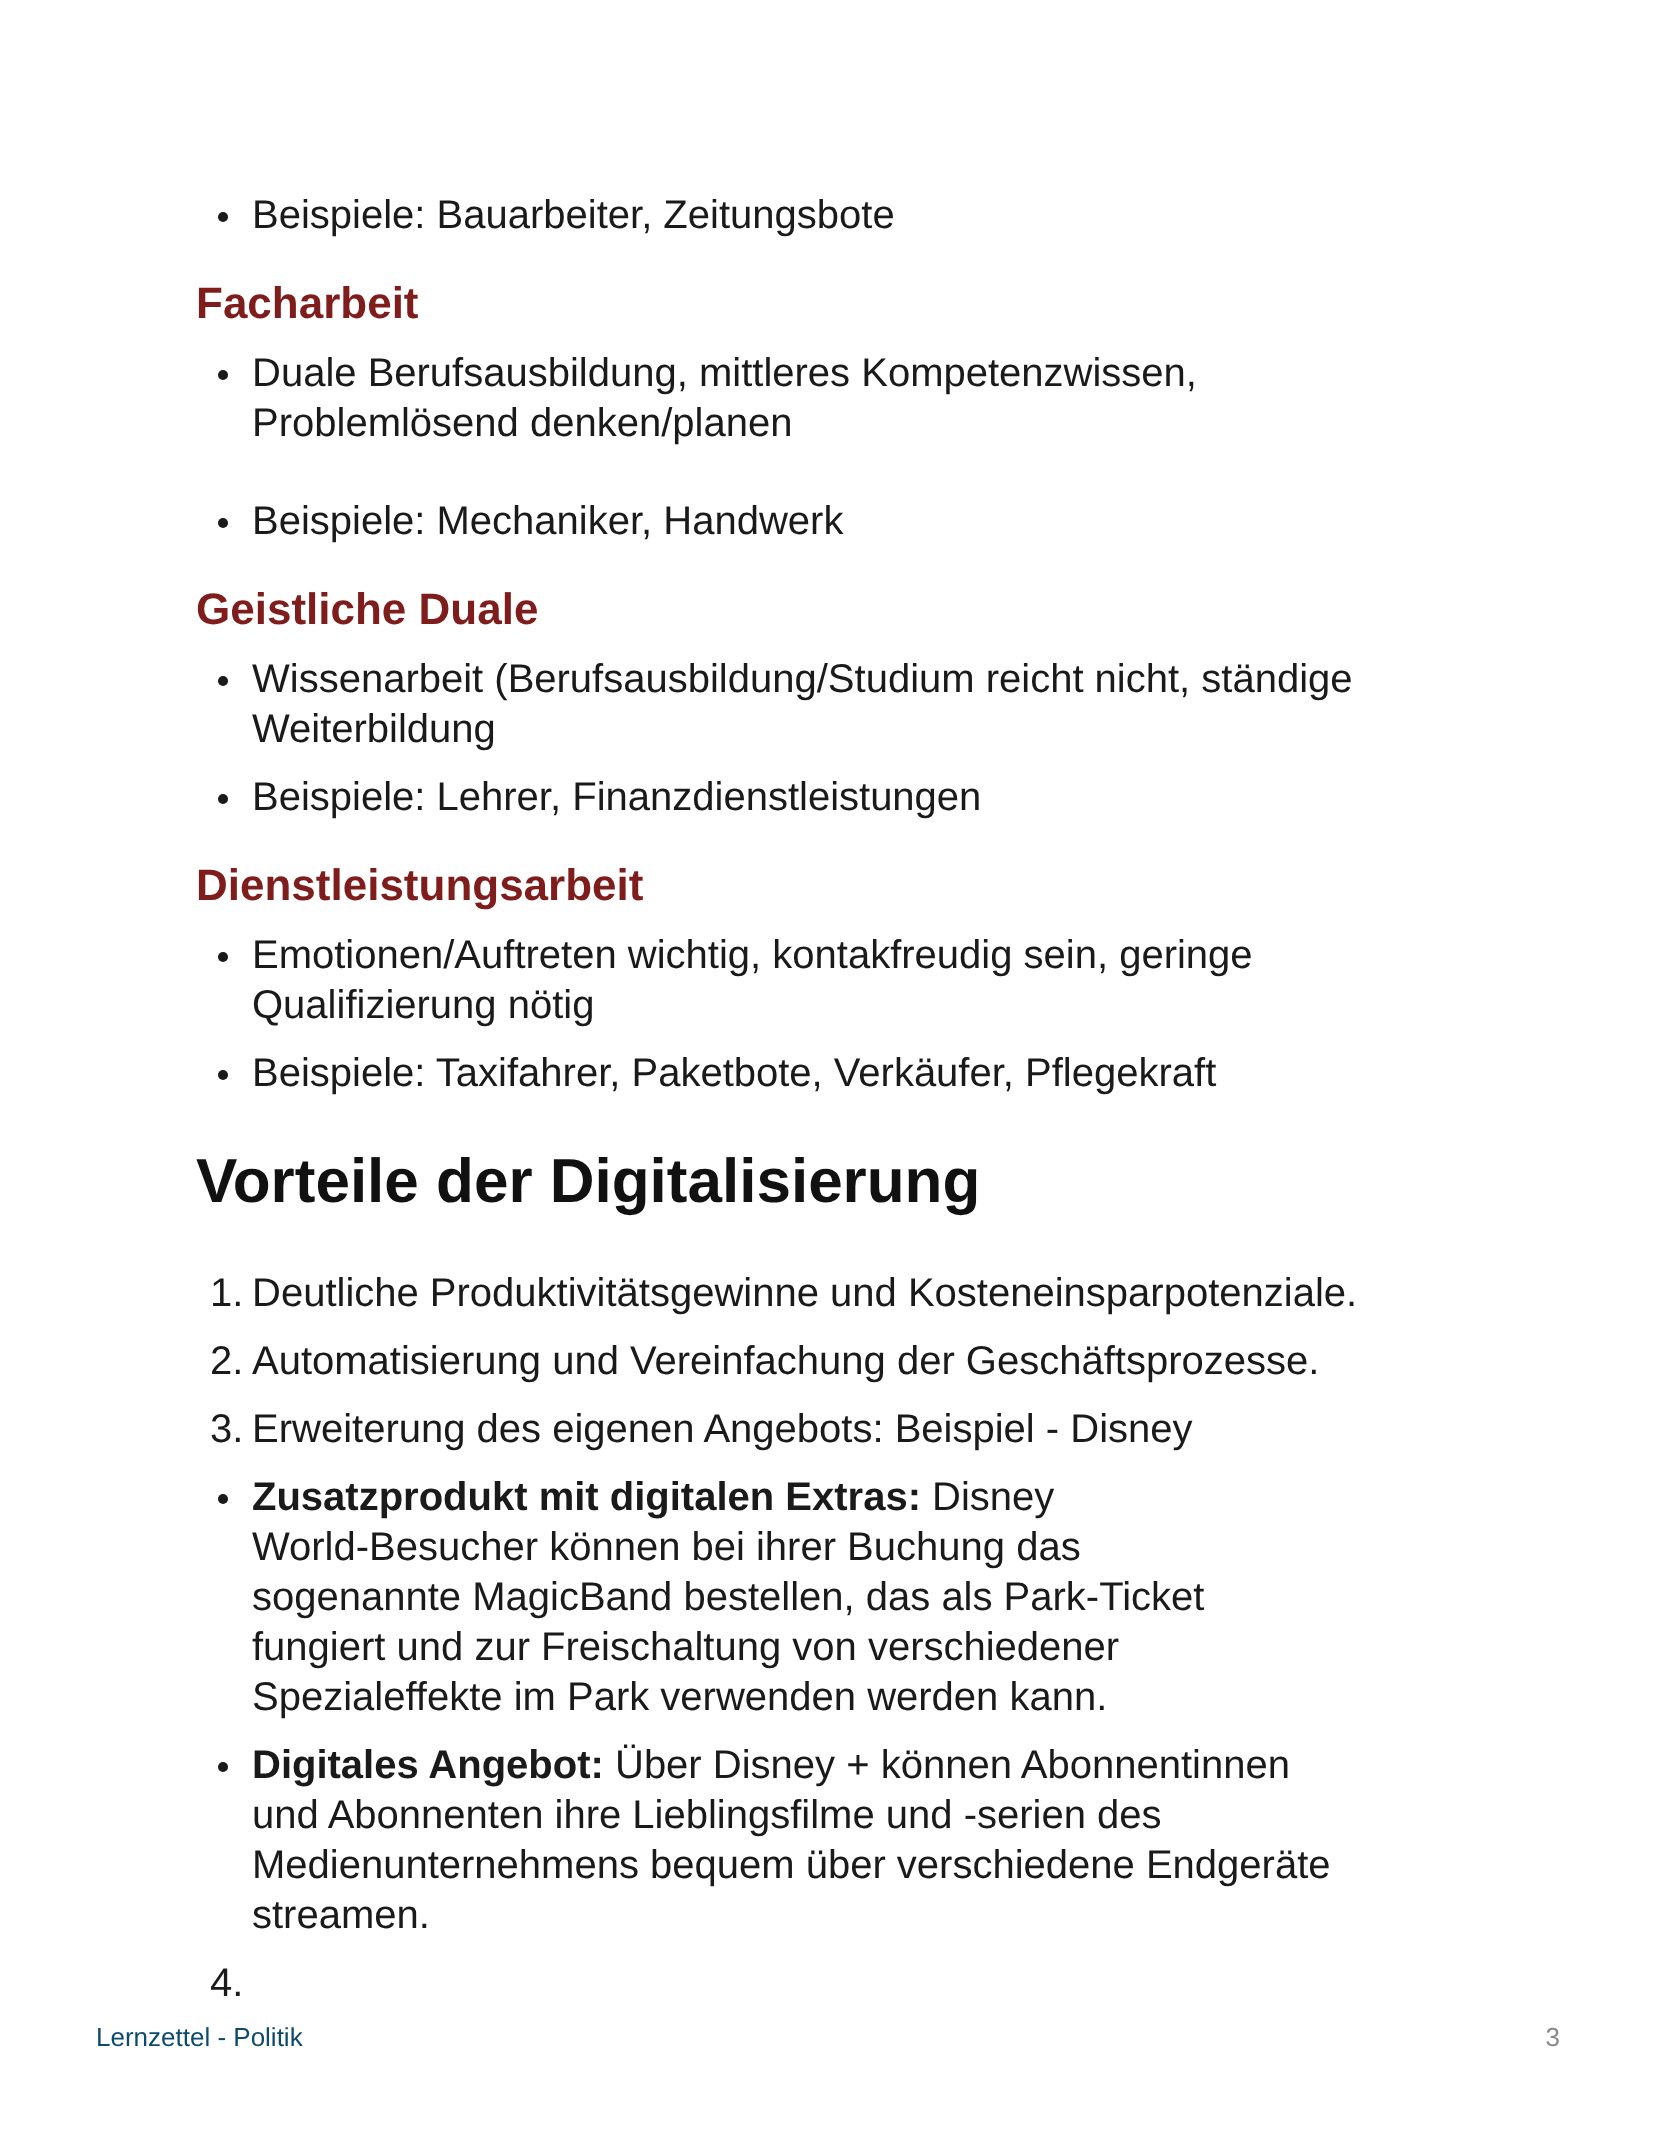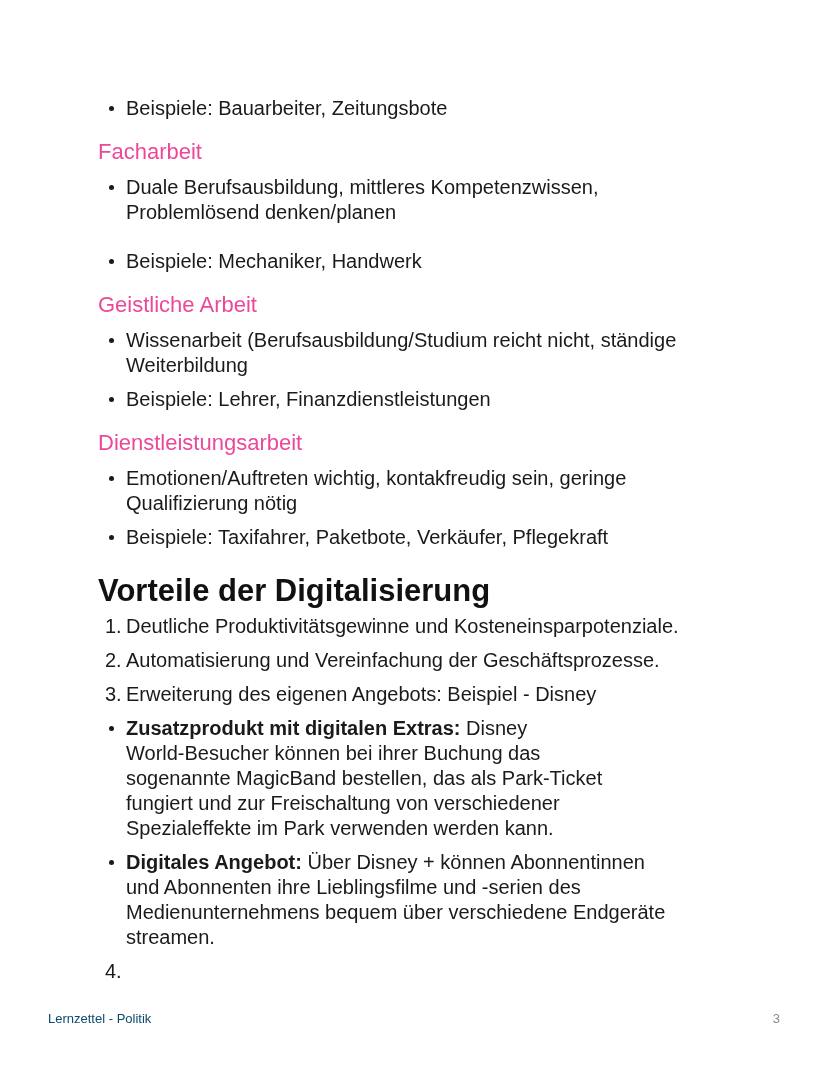--- a/index.html
+++ b/index.html
@@ -9,54 +9,54 @@
     }
     .page { position: absolute; left: 0; top: 0; width: 828px; height: 1071px; }
     .content { position: absolute; left: 98px; top: 96px; width: 620px; }
     ul, ol { margin: 0; padding: 0; list-style: none; }
     li { position: relative; padding-left: 28px; font-size: 20px; line-height: 25px; }
     ul li::before {
       content: ""; position: absolute; left: 11px; top: 10px;
       width: 5px; height: 5px; border-radius: 50%; background: #1a1a1a;
     }
     .num { position: absolute; left: 7px; top: 0; }
-    h2 { font-size: 22px; font-weight: normal; margin: 0; line-height: 28px; color: #ec4899; }
+    h2 { font-size: 22px; font-weight: bold; margin: 0; line-height: 28px; color: #7f1d1d; }
     h1 { font-size: 31px; font-weight: bold; margin: 0; line-height: 38px; color: #111; }
     .footer-left { position: absolute; left: 48px; top: 1011px; font-size: 13px; color: #0c4a6e; }
     .footer-right { position: absolute; right: 48px; top: 1011px; font-size: 13px; color: #8a8a8a; }
     b { font-weight: bold; }
   </style>
 </head>
 <body>
 
 <div class="page">
   <div class="content">
     <ul style="margin-bottom:17px;">
       <li>Beispiele: Bauarbeiter, Zeitungsbote</li>
     </ul>
 
     <h2 style="margin-bottom:9px;">Facharbeit</h2>
     <ul style="margin-bottom:17px;">
       <li style="width:520px;margin-bottom:24px;">Duale Berufsausbildung, mittleres Kompetenzwissen, Problemlösend denken/planen</li>
       <li>Beispiele: Mechaniker, Handwerk</li>
     </ul>
 
-    <h2 style="margin-bottom:9px;">Geistliche Arbeit</h2>
+    <h2 style="margin-bottom:9px;">Geistliche Duale</h2>
     <ul style="margin-bottom:17px;">
       <li style="margin-bottom:9px;">Wissenarbeit (Berufsausbildung/Studium reicht nicht, ständige Weiterbildung</li>
       <li>Beispiele: Lehrer, Finanzdienstleistungen</li>
     </ul>
 
     <h2 style="margin-bottom:9px;">Dienstleistungsarbeit</h2>
     <ul style="margin-bottom:22px;">
       <li style="margin-bottom:9px;">Emotionen/Auftreten wichtig, kontakfreudig sein, geringe Qualifizierung nötig</li>
       <li>Beispiele: Taxifahrer, Paketbote, Verkäufer, Pflegekraft</li>
     </ul>
 
-    <h1 style="margin-bottom:4px;">Vorteile der Digitalisierung</h1>
+    <h1 style="margin-bottom:25px;">Vorteile der Digitalisierung</h1>
     <ol>
       <li style="margin-bottom:9px;">
         <span class="num">1.</span>
         <span>Deutliche Produktivitätsgewinne und Kosteneinsparpotenziale.</span>
       </li>
       <li style="margin-bottom:9px;">
         <span class="num">2.</span>
         <span>Automatisierung und Vereinfachung der Geschäftsprozesse.</span>
       </li>
       <li style="margin-bottom:9px;">

